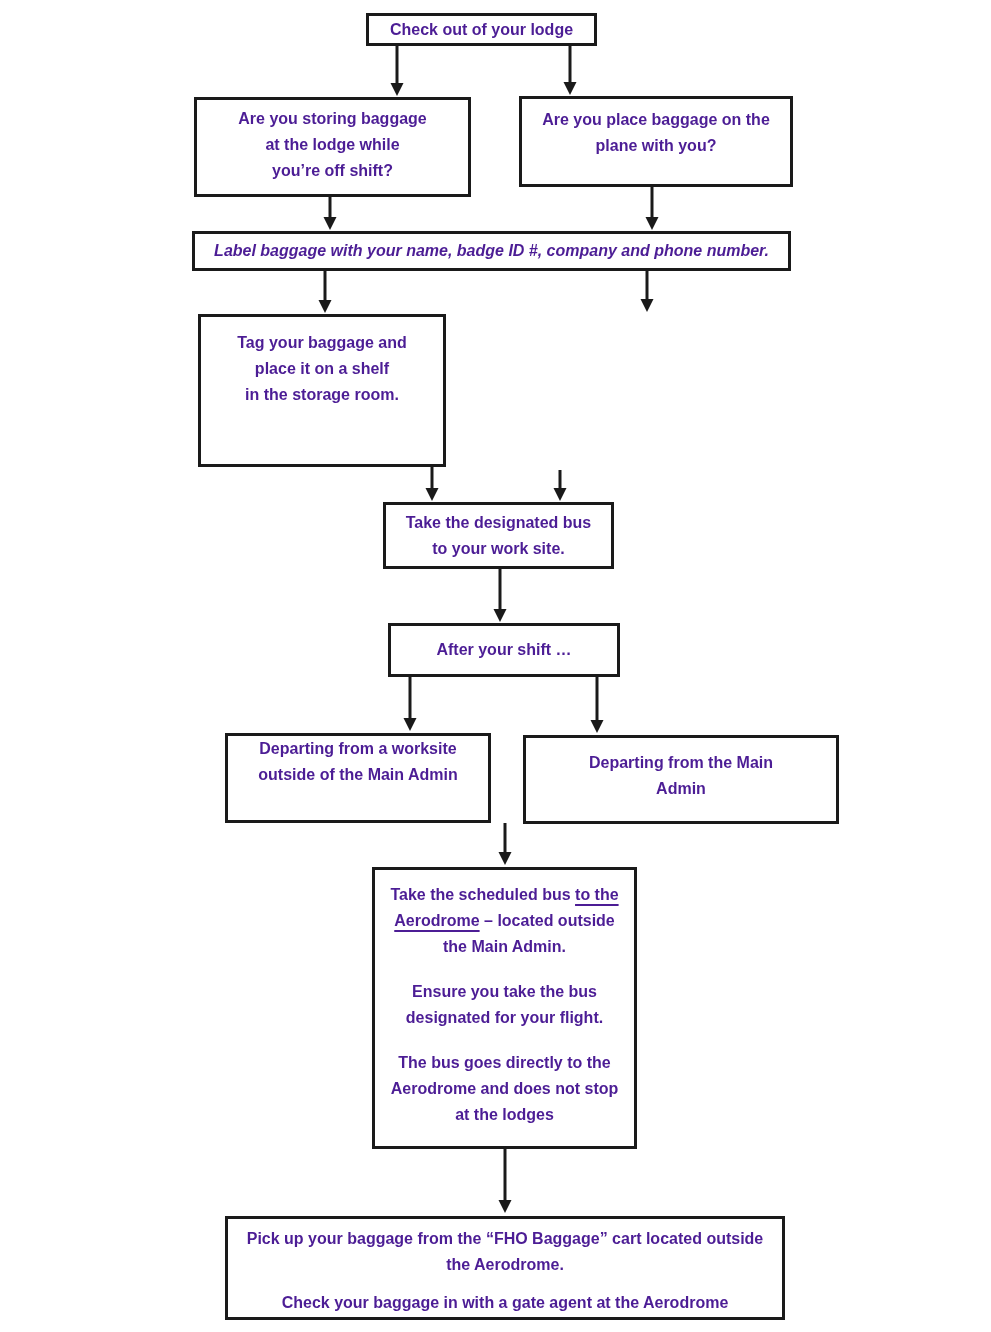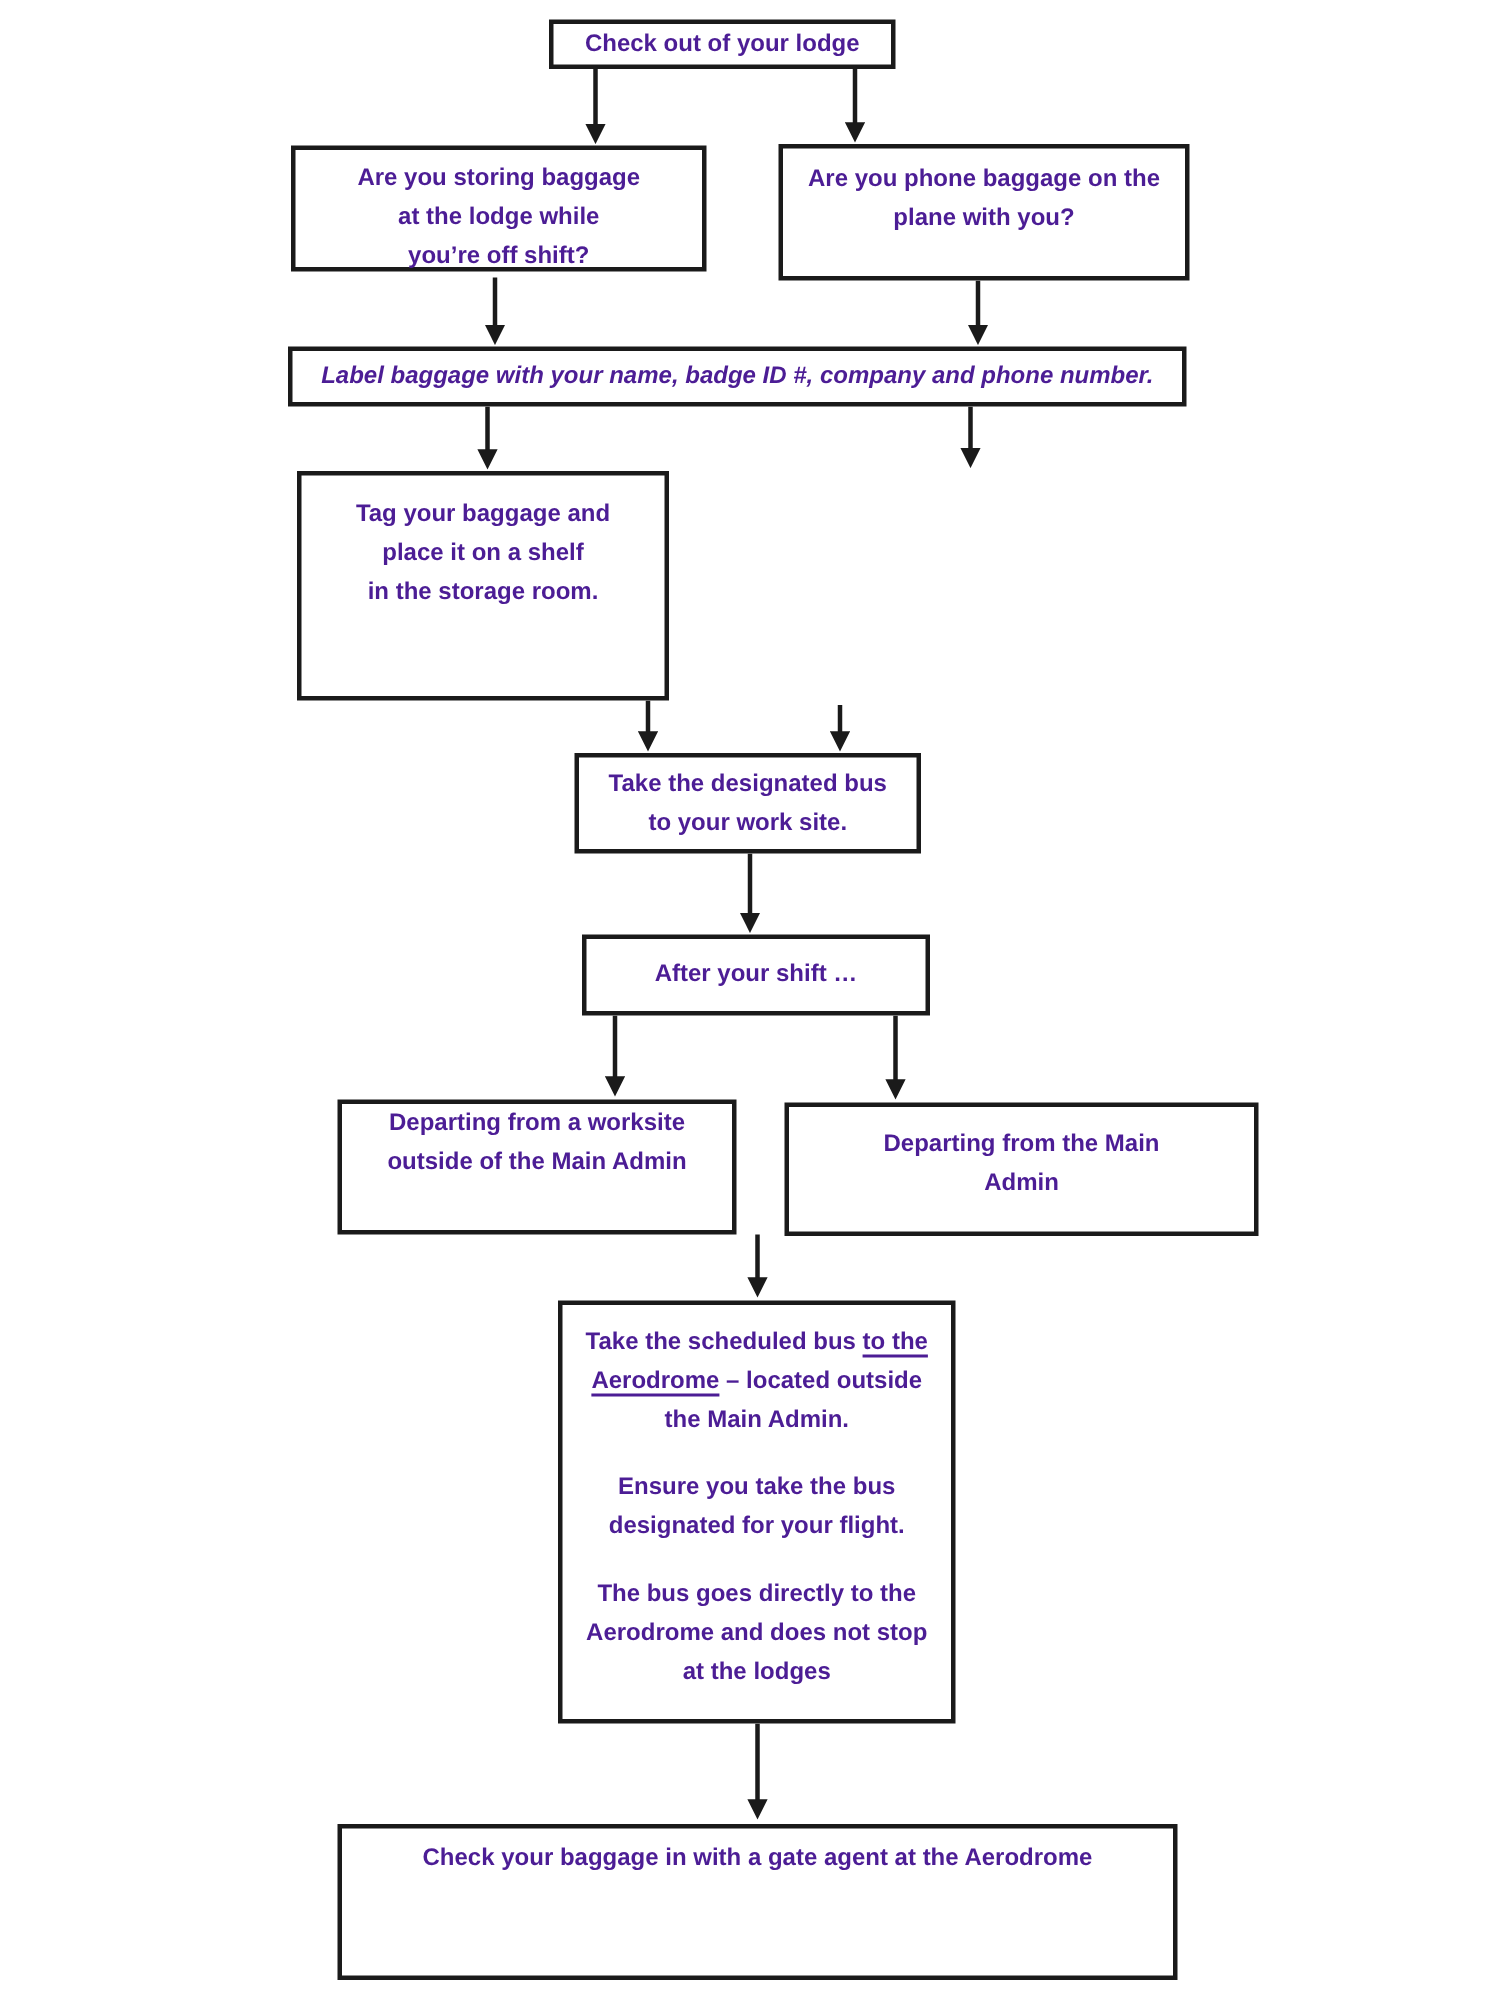--- a/index.html
+++ b/index.html
@@ -51,21 +51,21 @@
     margin-bottom: 0;
   }
   .u {
     text-decoration: underline;
     text-decoration-thickness: 2px;
     text-underline-offset: 4px;
   }
   .v-center { justify-content: center; }
 
   .checkout-box        { left: 366px; top: 13px;   width: 231px; height: 33px; }
-  .q-left              { left: 194px; top: 97px;   width: 277px; height: 84px;  padding-top: 6px; }
+  .q-left              { left: 194px; top: 97px;   width: 277px; height: 100px;  padding-top: 6px; }
   .q-right             { left: 519px; top: 96px;   width: 274px; height: 91px;  padding-top: 8px; }
   .label-box           { left: 192px; top: 231px;  width: 599px; height: 40px; font-style: italic; }
   .tag-left            { left: 198px; top: 314px;  width: 248px; height: 153px; padding-top: 13px; }
   .tag-right           { left: 525px; top: 313px;  width: 272px; height: 157px; padding-top: 12px; }
   .bus-box             { left: 383px; top: 502px;  width: 231px; height: 67px; }
   .shift-box           { left: 388px; top: 623px;  width: 232px; height: 54px; }
   .dep-left            { left: 225px; top: 733px;  width: 266px; height: 90px;  }
   .dep-right           { left: 523px; top: 735px;  width: 316px; height: 89px;  padding-top: 12px; }
   .big-box             { left: 372px; top: 867px;  width: 265px; height: 282px; padding-top: 12px; }
   .bottom-box          { left: 225px; top: 1216px; width: 560px; height: 104px; padding-top: 7px; }
@@ -101,21 +101,21 @@
       <div class="line">Check out of your lodge</div>
     </div>
 
   <div class="box q-left">
       <div class="line">Are you storing baggage</div>
       <div class="line">at the lodge while</div>
       <div class="line">you’re off shift?</div>
     </div>
 
   <div class="box q-right">
-      <div class="line">Are you phone baggage on the</div>
+      <div class="line">Are you place baggage on the</div>
       <div class="line">plane with you?</div>
     </div>
 
   <div class="box label-box v-center">
       <div class="line">Label baggage with your name, badge ID #, company and phone number.</div>
     </div>
 
   <div class="box tag-left">
       <div class="line">Tag your baggage and</div>
       <div class="line">place it on a shelf</div>
@@ -154,17 +154,21 @@
       </div>
     <div class="para">
         <div class="line">The bus goes directly to the</div>
         <div class="line">Aerodrome and does not stop</div>
         <div class="line">at the lodges</div>
       </div>
   </div>
 
   <div class="box bottom-box">
     <div class="para">
+        <div class="line">Pick up your baggage from the “FHO Baggage” cart located outside</div>
+        <div class="line">the Aerodrome.</div>
+      </div>
+    <div class="para">
         <div class="line">Check your baggage in with a gate agent at the Aerodrome</div>
       </div>
   </div>
 
 </div>
 
 </body></html>

